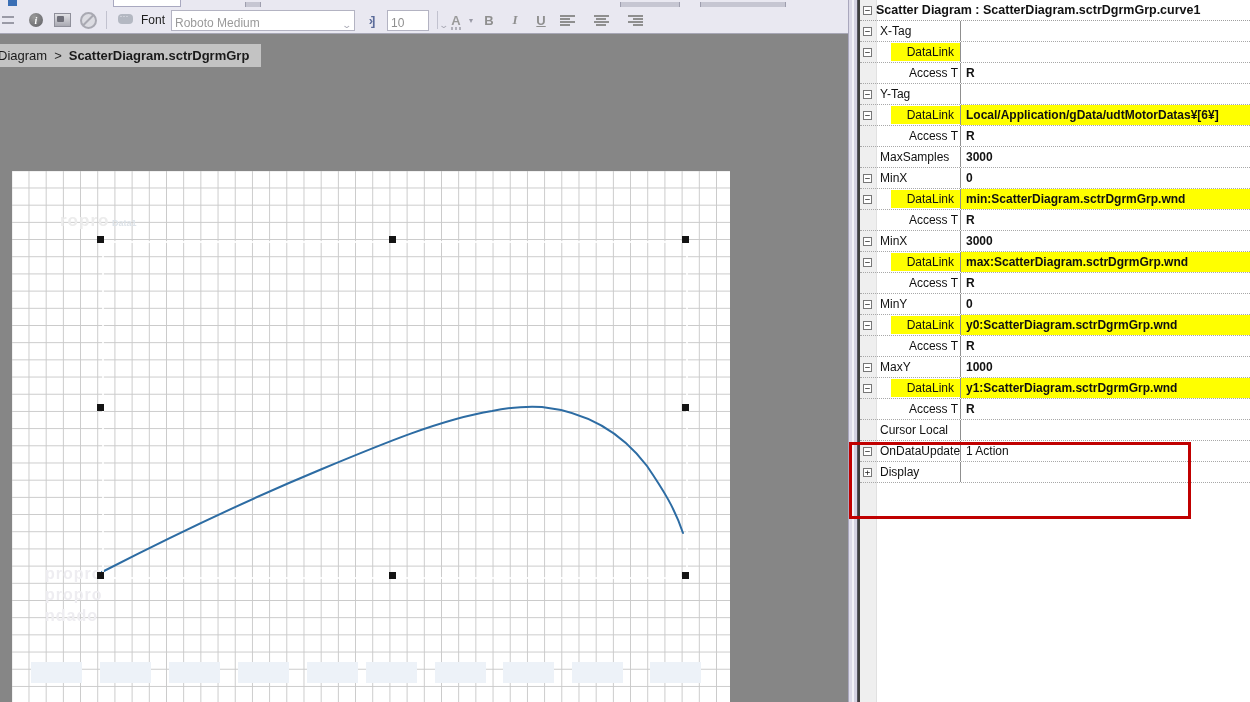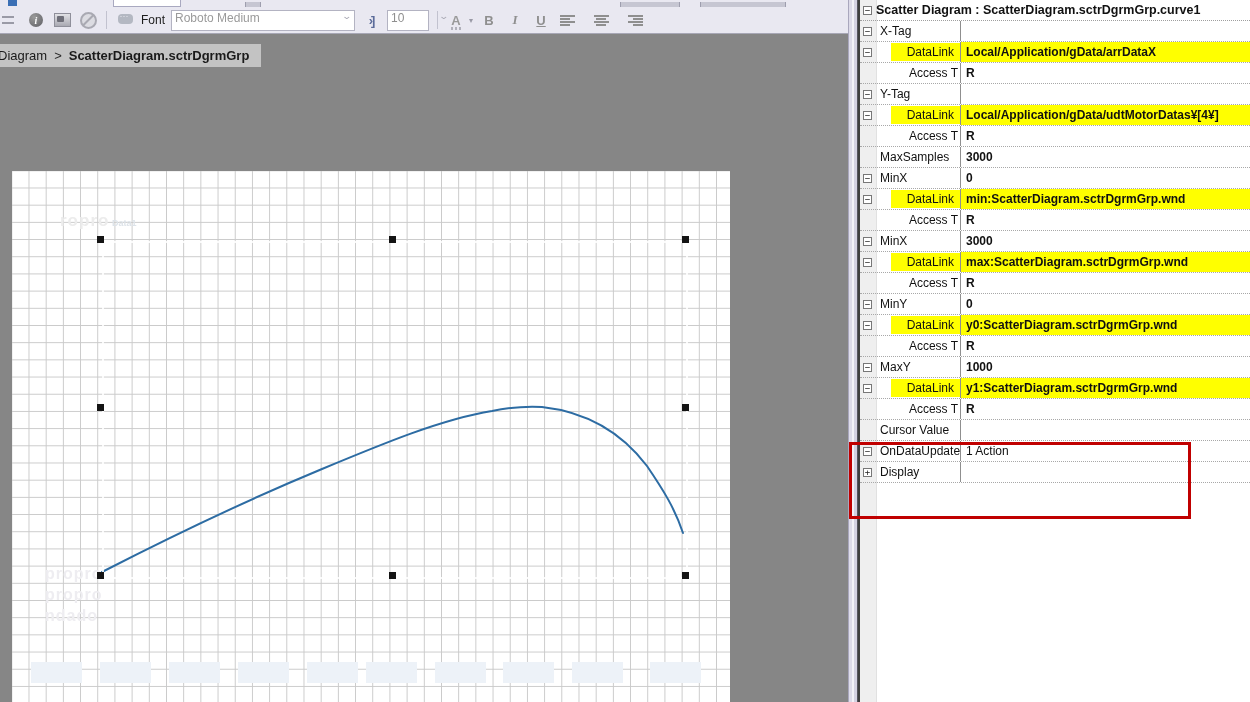--- a/index.html
+++ b/index.html
@@ -27,21 +27,21 @@
   .icon-info{width:14px;height:14px;border-radius:50%;background:radial-gradient(circle at 35% 30%,#9a9a9a,#5f5f64);
     color:#fff;font:italic bold 10px "Liberation Serif",serif;display:flex;align-items:center;justify-content:center;}
   .icon-image{width:15px;height:12px;border:1px solid #8f8f9a;background:linear-gradient(#e2e2e6,#a9a9b2);position:relative;}
   .icon-image::after{content:"";position:absolute;left:2px;top:2px;width:7px;height:6px;background:#6e6e78;border-radius:1px;}
   .icon-prohibit{width:13px;height:13px;border-radius:50%;border:2px solid #a9a9b2;position:relative;background:#dcdce2;}
   .icon-prohibit::after{content:"";position:absolute;left:-1px;top:5px;width:15px;height:2px;background:#a9a9b2;transform:rotate(-45deg);}
   .icon-comment{width:15px;height:10px;border-radius:4px;background:#b4b8c2;position:relative;margin-top:-2px;}
   .icon-comment::before{content:"";position:absolute;left:3px;bottom:-4px;border:4px solid transparent;border-top-color:#b4b8c2;border-left-width:2px;}
   .icon-comment::after{content:"···";position:absolute;left:2px;top:-3px;color:#e8e8ee;font-size:9px;letter-spacing:0;}
   .font-label{color:#1d1d1d;margin-left:0;}
-  .combo{height:19px;background:#fff;border:1px solid #b3b3c2;display:flex;align-items:flex-start;
+  .combo{height:19px;background:#fff;border:1px solid #b3b3c2;display:flex;align-items:flex-end;
     color:#9a9a9a;font-size:12px;padding:0 3px;position:relative;}
   .combo .chev{margin-left:auto;color:#a8a8b4;font-size:9px;transform:scaleX(1.4);}
   .combo-font{width:176px;}
   .combo-size{width:34px;color:#8f8f8f;gap:36px;}
   .icon-applyfont{color:#5c6c9a;font-weight:bold;font-size:13px;letter-spacing:-2px;}
   .icon-fontcolor{position:relative;font-weight:bold;color:#9a9a9a;font-size:13px;}
   .icon-fontcolor::after{content:"";position:absolute;left:0;bottom:-2px;width:12px;height:3px;
     background:repeating-linear-gradient(to right,#b0b0ba 0 2px,transparent 2px 4px);}
   .mini-caret{color:#9a9aa6;font-size:8px;margin-left:-3px;}
   .fmt{font-size:13px;font-weight:bold;color:#8f8f8f;}
@@ -243,21 +243,20 @@
         </div>
         <div class="pvalue"></div>
       </div>
       <div class="prow">
         <span class="gcell">
           <span class="ebox">−</span>
         </span>
         <div class="pname lvl2 yname">
           <span>DataLink</span>
         </div>
-        <div class="pvalue yval">Local/Application/gData/arrDataX</div>
       </div>
       <div class="prow">
         <span class="gcell"></span>
         <div class="pname lvl3">
           <span>Access T</span>
         </div>
         <div class="pvalue bval">R</div>
       </div>
       <div class="prow">
         <span class="gcell">
@@ -268,21 +267,21 @@
         </div>
         <div class="pvalue"></div>
       </div>
       <div class="prow">
         <span class="gcell">
           <span class="ebox">−</span>
         </span>
         <div class="pname lvl2 yname">
           <span>DataLink</span>
         </div>
-        <div class="pvalue yval">Local/Application/gData/udtMotorDatas¥[4¥]</div>
+        <div class="pvalue yval">Local/Application/gData/udtMotorDatas¥[6¥]</div>
       </div>
       <div class="prow">
         <span class="gcell"></span>
         <div class="pname lvl3">
           <span>Access T</span>
         </div>
         <div class="pvalue bval">R</div>
       </div>
       <div class="prow">
         <span class="gcell"></span>
@@ -387,21 +386,21 @@
       <div class="prow">
         <span class="gcell"></span>
         <div class="pname lvl3">
           <span>Access T</span>
         </div>
         <div class="pvalue bval">R</div>
       </div>
       <div class="prow">
         <span class="gcell"></span>
         <div class="pname lvl1">
-          <span>Cursor Value</span>
+          <span>Cursor Local</span>
         </div>
         <div class="pvalue"></div>
       </div>
       <div class="prow">
         <span class="gcell">
           <span class="ebox">−</span>
         </span>
         <div class="pname lvl1">
           <span>OnDataUpdate</span>
         </div>

